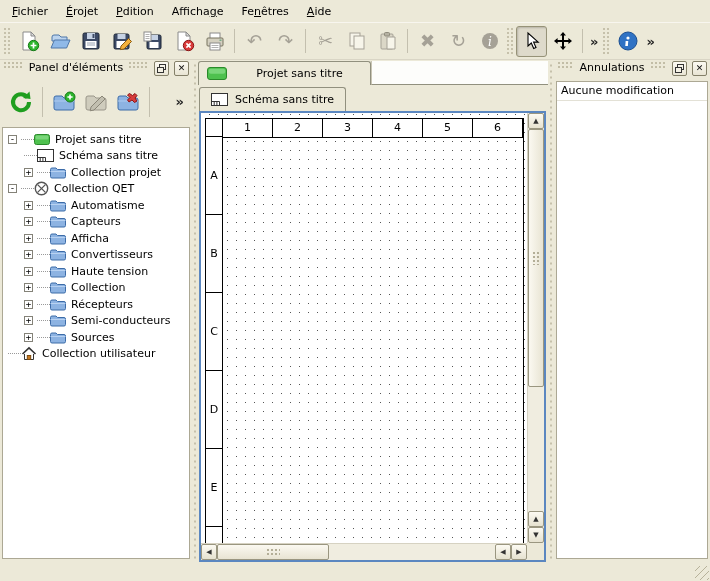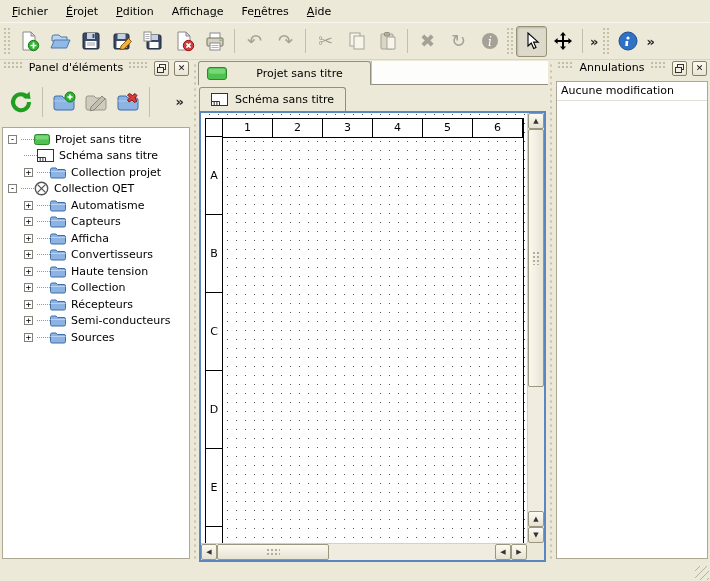--- a/index.html
+++ b/index.html
@@ -473,20 +473,32 @@
         <span class="stub"></span>
       <span class="tree-ic">
           <svg width="16" height="13">
             <path d="M0.5 3.5 q0 -1.5 1.5 -1.5 h4 l1.5 1.5 h6.5 q1.5 0 1.5 1.5 v5.5 q0 1.5 -1.5 1.5 h-12 q-1.5 0 -1.5 -1.5 z" fill="#8db3e2" stroke="#3d6ca8"></path>
             <path d="M0.5 5.5 h15" stroke="#b8d2f2"></path>
           </svg>
         </span>
       <span>Sources</span>
     </div>
 
+    <div class="tree-row">
+      <span class="gap0"></span>
+      <span class="stub"></span>
+      <span class="tree-ic">
+          <svg width="16" height="15">
+            <path d="M1.5 8 L8 1.8 L14.5 8" fill="none" stroke="#333" stroke-width="1.6"></path>
+            <path d="M3.5 8 v5.5 h9 v-5.5" fill="#fff" stroke="#333"></path>
+            <rect x="6.3" y="9.5" width="3.4" height="4" fill="#c87820" stroke="#7a4a10"></rect>
+          </svg>
+        </span>
+      <span>Collection utilisateur</span>
+    </div>
   </div>
 </div>
 
 <div id="splitter-l" class="splitter"></div>
 
 <div id="center">
   <div class="proj-tabbar">
     <div class="proj-tab">
       <span>
           <svg width="20" height="15">

